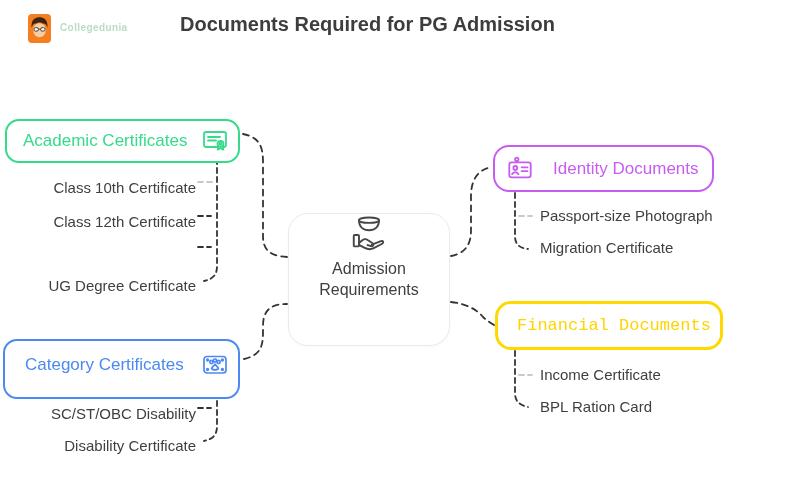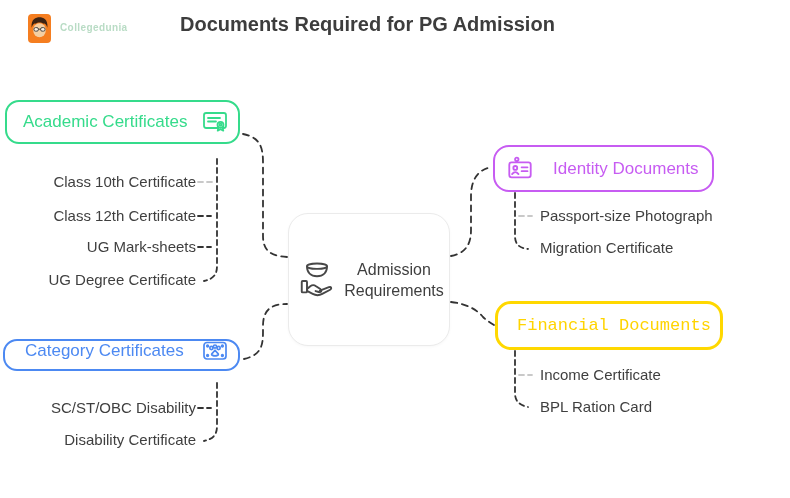--- a/index.html
+++ b/index.html
@@ -7,39 +7,39 @@
     position:relative;width:790px;height:498px;background:#ffffff;
     font-family:"Liberation Sans","DejaVu Sans",sans-serif;overflow:hidden;
   }
   
   .logo{position:absolute;left:28px;top:14px;width:23px;height:29px;border-radius:4px;background:#f57e20;display:flex;align-items:center;justify-content:center;}
   .brand{position:absolute;left:60px;top:22px;font-size:10px;font-weight:700;letter-spacing:.4px;color:#b9dcc5;}
   .title{position:absolute;left:180px;top:13px;font-size:20px;font-weight:700;color:#3d3d3d;}
   
   .branch{position:absolute;display:flex;align-items:center;box-sizing:border-box;background:#fff;white-space:nowrap;}
   .branch .lbl{font-size:17px;}
-  .branch-academic{left:5px;top:100px;width:235px;height:44px;border:2px solid #35db8b;border-radius:14px;padding:0 8px 0 16px;justify-content:space-between;}
+  .branch-academic{left:5px;top:119px;width:235px;height:44px;border:2px solid #35db8b;border-radius:14px;padding:0 8px 0 16px;justify-content:space-between;}
   .branch-academic .lbl{color:#35db8b;}
   .branch-academic svg{margin-left:auto;}
-  .branch-category{left:3px;top:339px;width:237px;height:32px;border:2px solid #4c89f2;border-radius:14px;padding:0 8px 8px 20px;}
+  .branch-category{left:3px;top:339px;width:237px;height:60px;border:2px solid #4c89f2;border-radius:14px;padding:0 8px 8px 20px;}
   .branch-category .lbl{color:#4c89f2;}
   .branch-category svg{margin-left:auto;}
   .branch-identity{left:493px;top:145px;width:221px;height:47px;border:2px solid #c75cf2;border-radius:16px;padding:0 10px 0 10px;gap:18px;}
   .branch-identity .lbl{color:#c75cf2;}
   .branch-financial{left:495px;top:301px;width:228px;height:49px;border:3px solid #ffd800;border-radius:16px;padding:0 10px 0 10px;gap:9px;}
   .branch-financial .lbl{color:#ffd400;font-family:Liberation Mono, monospace;}
   
   .leaf{position:absolute;font-size:15px;color:#3f3f3f;height:20px;line-height:20px;white-space:nowrap;}
-  .leaf-left{left:0;width:196px;text-align:right;}
+  .leaf-left{left:0;width:196px;text-align:right;margin-top:6px;}
   .leaf-right{left:540px;text-align:left;}
   
   .center-node{
     position:absolute;left:288px;top:213px;width:162px;height:133px;box-sizing:border-box;
     border:1.5px solid #ebebeb;border-radius:20px;background:#fff;
-    display:flex;flex-direction:row;align-items:center;justify-content:center;gap:4px;
+    display:flex;flex-direction:column;align-items:center;gap:4px;
     box-shadow:0 1px 3px rgba(0,0,0,.03);
   }
   .center-node .txt{font-size:16px;color:#3f3f3f;line-height:21px;text-align:center;}
   .connectors{position:absolute;left:0;top:0;}
 </style>
 </head>
 <body>
 
 <div class="canvas">
 
@@ -77,21 +77,20 @@
     <svg width="30" height="28" viewBox="0 0 28 28" fill="none" stroke="#35db8b" stroke-width="1.8" stroke-linejoin="round" stroke-linecap="round">
       <rect x="3" y="5" width="22" height="15" rx="2.2"></rect>
       <path d="M7 10 h12 M7 13.5 h8"></path>
       <path d="M17.6 19 l-0.9 3.6 l2.8 -1.4 l2.8 1.4 l-0.9 -3.6" fill="#fff"></path>
       <circle cx="19.5" cy="16.8" r="3" fill="#fff"></circle>
       <circle cx="19.5" cy="16.8" r="1.1"></circle>
     </svg>
   </div>
   <div class="leaf leaf-left" style="top:172px">Class 10th Certificate</div>
   <div class="leaf leaf-left" style="top:206px">Class 12th Certificate</div>
-  <div class="leaf leaf-left" style="top:237px">UG Mark-sheets</div>
   <div class="leaf leaf-left" style="top:270px">UG Degree Certificate</div>
 
   <div class="branch branch-category">
     <span class="lbl">Category Certificates</span>
     <svg width="30" height="28" viewBox="0 0 28 28" fill="none" stroke="#4c89f2" stroke-width="1.7" stroke-linejoin="round" stroke-linecap="round">
       <rect x="3" y="5.5" width="22" height="16.5" rx="3"></rect>
       <circle cx="6.6" cy="9" r="0.8"></circle>
         <circle cx="21.4" cy="9" r="0.8"></circle>
       <circle cx="6.6" cy="18.5" r="0.8"></circle>
         <circle cx="21.4" cy="18.5" r="0.8"></circle>

